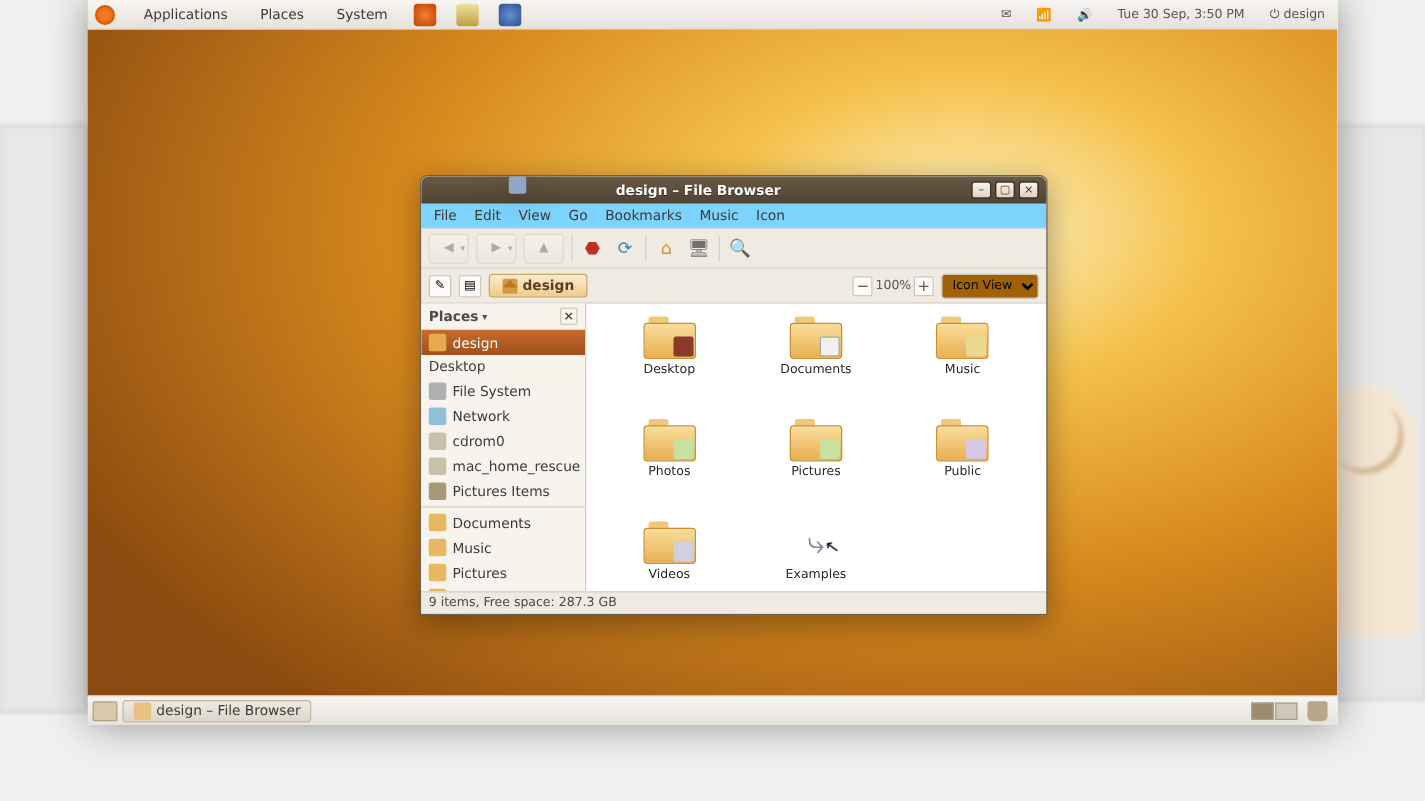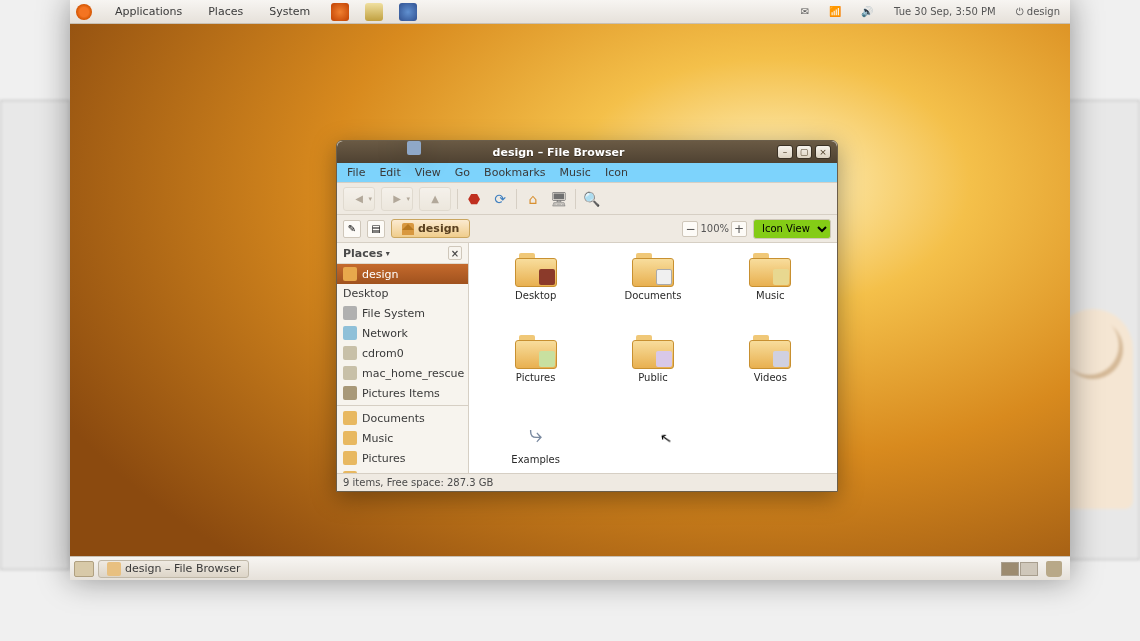--- a/index.html
+++ b/index.html
@@ -49,21 +49,21 @@
 .toolbar .sep { width: 1px; height: 20px; background: #d6cfc4; }
 .toolbar .tb-icon { width: 20px; height: 20px; display:flex; align-items:center; justify-content:center; font-size:14px; }
 .locationbar { height: 28px; background: #efeae2; border-bottom: 1px solid #d6cfc4; display: flex; align-items: center; padding: 0 6px; gap: 6px; font-size: 11px; }
 .locationbar .path-toggle { width: 18px; height: 18px; border: 1px solid #cfc7ba; border-radius: 2px; background: #fdfbf7; display:flex;align-items:center;justify-content:center;font-size:10px;}
 .locationbar .crumb { padding: 2px 10px; background: linear-gradient(#fbead0,#f0cd8c); border: 1px solid #caa660; border-radius: 3px; display:flex; align-items:center; gap:4px; font-weight:bold; color:#5a4020;}
 .locationbar .crumb .home-glyph { width:12px;height:12px; background:#d89840; border-radius:2px 2px 0 0; position:relative;}
 .locationbar .crumb .home-glyph::before{content:"";position:absolute;top:-5px;left:0;border:6px solid transparent;border-bottom-color:#b87820;}
 .locationbar .spacer{flex:1;}
 .locationbar .zoom { display:flex; align-items:center; gap:2px; font-size:10px; color:#555;}
 .locationbar .zoom .zb{width:16px;height:16px;border:1px solid #cfc7ba;border-radius:2px;background:#fdfbf7;display:flex;align-items:center;justify-content:center;font-size:12px;}
-.locationbar .view-select { height: 20px; font-size: 10px; border: 1px solid #cfc7ba; background: #84cc16; border-radius: 3px; padding: 0 4px; }
+.locationbar .view-select { height: 20px; font-size: 10px; border: 1px solid #cfc7ba; background: #a16207; border-radius: 3px; padding: 0 4px; }
 
 .body-area { flex: 1; display: flex; min-height: 0; background: #fff; }
 .side-pane { width: 132px; background: #f7f4ee; border-right: 1px solid #d6cfc4; display: flex; flex-direction: column; font-size: 11px; }
 .side-pane .side-header { display:flex; align-items:center; padding: 3px 6px; font-weight:bold; color:#4a4a4a; border-bottom: 1px solid #e0dace;}
 .side-pane .side-header .dd{font-size:8px;margin-left:3px;}
 .side-pane .side-header .close-side{margin-left:auto;width:14px;height:14px;border:1px solid #cfc7ba;border-radius:2px;display:flex;align-items:center;justify-content:center;font-size:10px;}
 .side-pane .place { display:flex; align-items:center; gap:5px; padding: 3px 6px; color:#3a3a3a; }
 .side-pane .place.selected { background: linear-gradient(#c56a2c,#a0521e); color:#fff; }
 .side-pane .place .pi { width:14px; height:14px; flex-shrink:0; border-radius:2px; }
 .side-pane .place .pi.home{background:#e8a84c;}
@@ -249,20 +249,28 @@
               <div class="badge music"></div>
             </div>
             <span>Music</span>
           </div>
           <div class="file-item">
             <div class="folder-icon">
               <div class="tab"></div>
               <div class="body"></div>
               <div class="badge pic"></div>
             </div>
+            <span>Photos</span>
+          </div>
+          <div class="file-item">
+            <div class="folder-icon">
+              <div class="tab"></div>
+              <div class="body"></div>
+              <div class="badge pic"></div>
+            </div>
             <span>Pictures</span>
           </div>
           <div class="file-item">
             <div class="folder-icon">
               <div class="tab"></div>
               <div class="body"></div>
               <div class="badge pub"></div>
             </div>
             <span>Public</span>
           </div>

